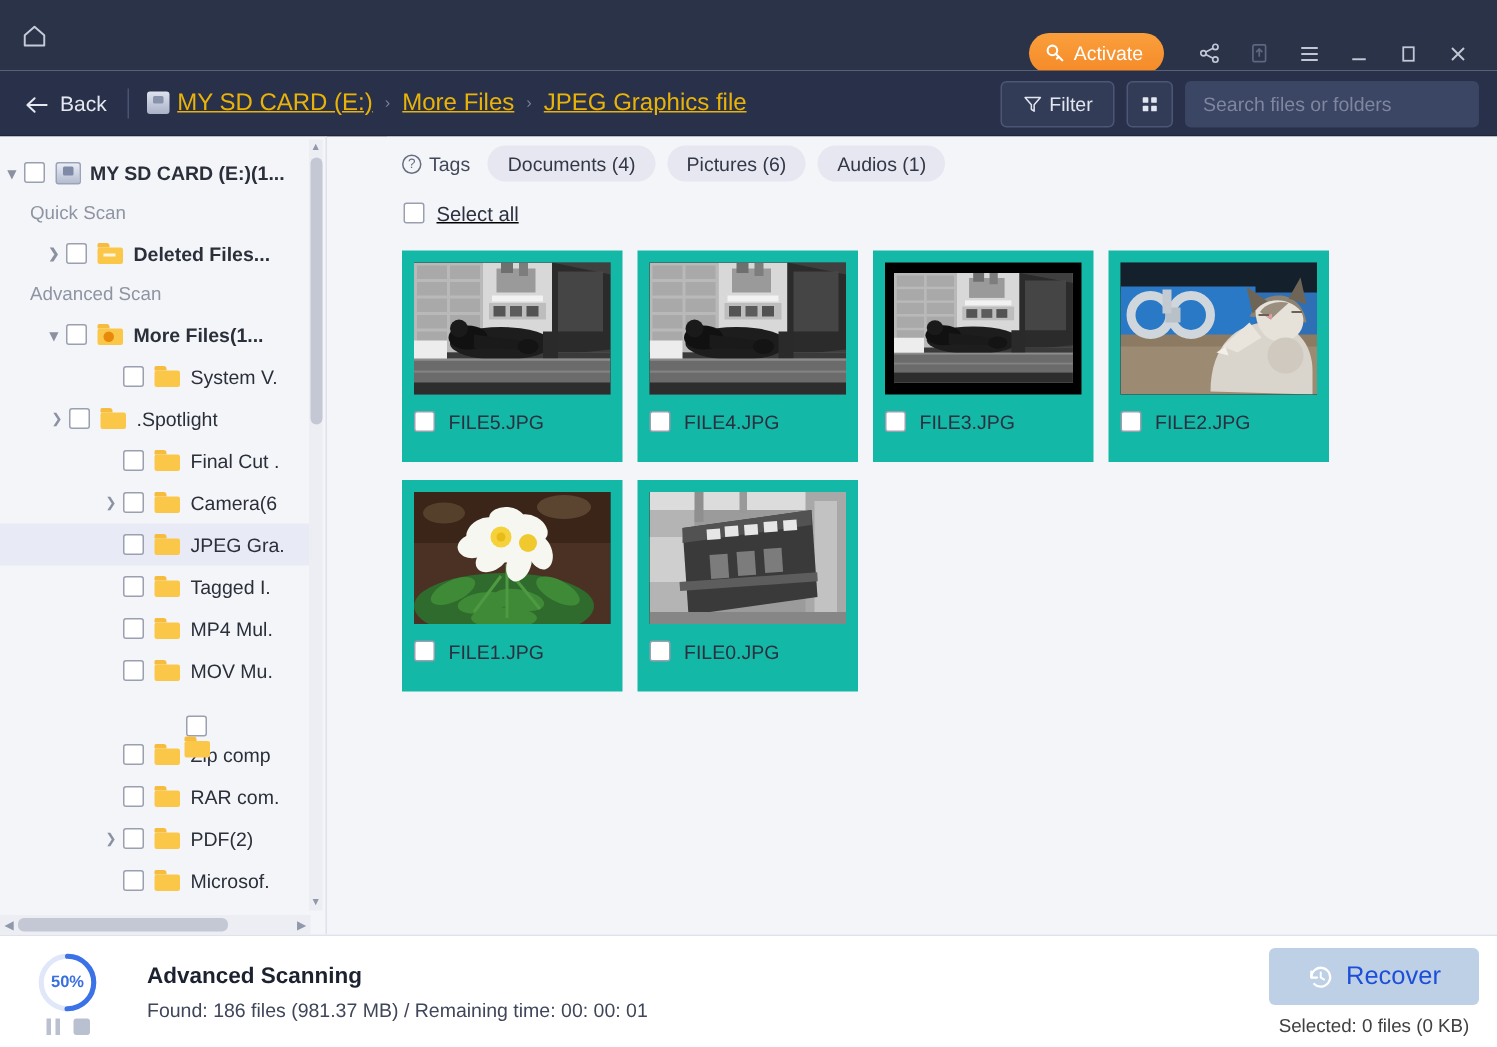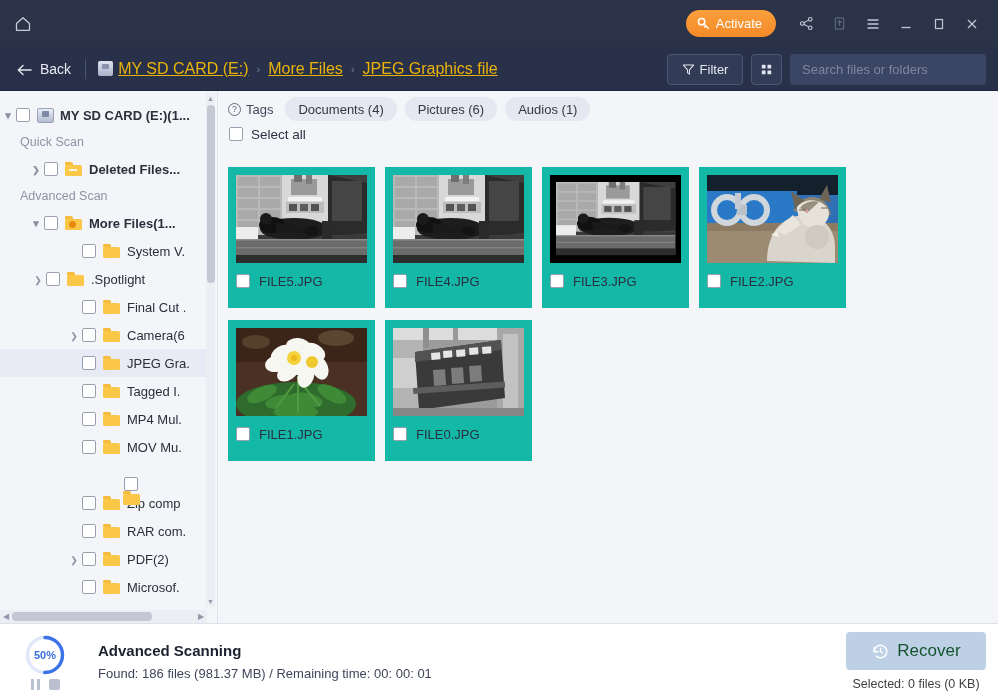--- a/index.html
+++ b/index.html
@@ -23,21 +23,21 @@
     display: flex; align-items: center;
     flex: 0 0 47px;
     position: relative;
   }
   .home-btn {
     width: 46px; height: 47px;
     display: flex; align-items: center; justify-content: center;
     cursor: pointer;
   }
   .titlebar-right {
-    position: absolute; right: 10px; top: 0;
+    position: absolute; right: 10px; top: 12px;
     height: 47px;
     display: flex; align-items: center; gap: 0px;
   }
   .activate-btn {
     background: linear-gradient(180deg,#fa9f3c,#f58a28);
     color: #fff;
     border-radius: 14px;
     height: 27px;
     padding: 0 14px 0 10px;
     display: flex; align-items: center; gap: 5px;
@@ -126,20 +126,21 @@
   }
   .search-box input::placeholder { color: #7e879f; }
 
   
   .body {
     flex: 1 1 auto;
     display: flex;
     overflow: hidden;
     background: #f4f5f9;
     position: relative;
+    gap: 40px;
   }
 
   
   .sidebar {
     width: 218px; flex: 0 0 218px;
     background: #f4f5f9;
     position: relative;
     border-right: 1px solid #dfe2ea;
     overflow: hidden;
   }
@@ -264,22 +265,22 @@
   .chip {
     height: 24px;
     background: #e6e7f1; border-radius: 12px;
     padding: 0 13px;
     display: flex; align-items: center;
     font-size: 13px; color: #333847;
     cursor: pointer;
   }
   .selectall-row {
     height: 30px; flex: 0 0 30px;
-    display: flex; 
-    padding-left: 11px; gap: 8px;
+    display: flex; align-items: center;
+    padding-left: 11px; gap: 8px; text-decoration: underline;
   }
   .cb2 {
     width: 14px; height: 14px;
     border: 1px solid #9aa0b0; background: #fff; border-radius: 2px;
     cursor: pointer;
   }
   .selectall-label { font-size: 13.5px; color: #2c3140; }
 
   .grid {
     flex: 1 1 auto;
@@ -349,21 +350,21 @@
   }
   .scan-sub { font-size: 13px; color: #40465a; }
   .footer-right {
     position: absolute; right: 12px; top: 0; height: 75px;
     display: flex; flex-direction: column;
     align-items: center; justify-content: center;
   }
   .recover-btn {
     width: 140px; height: 38px;
     background: #bed0e6; border-radius: 4px;
-    color: #14532d; font-size: 17px;
+    color: #1d4ed8; font-size: 17px;
     display: flex; align-items: center; justify-content: center; gap: 7px;
     cursor: pointer;
   }
   .selected-text {
     font-size: 12.5px; color: #404040; margin-top: 7px;
   }
 </style>
 </head>
 <body>
 

